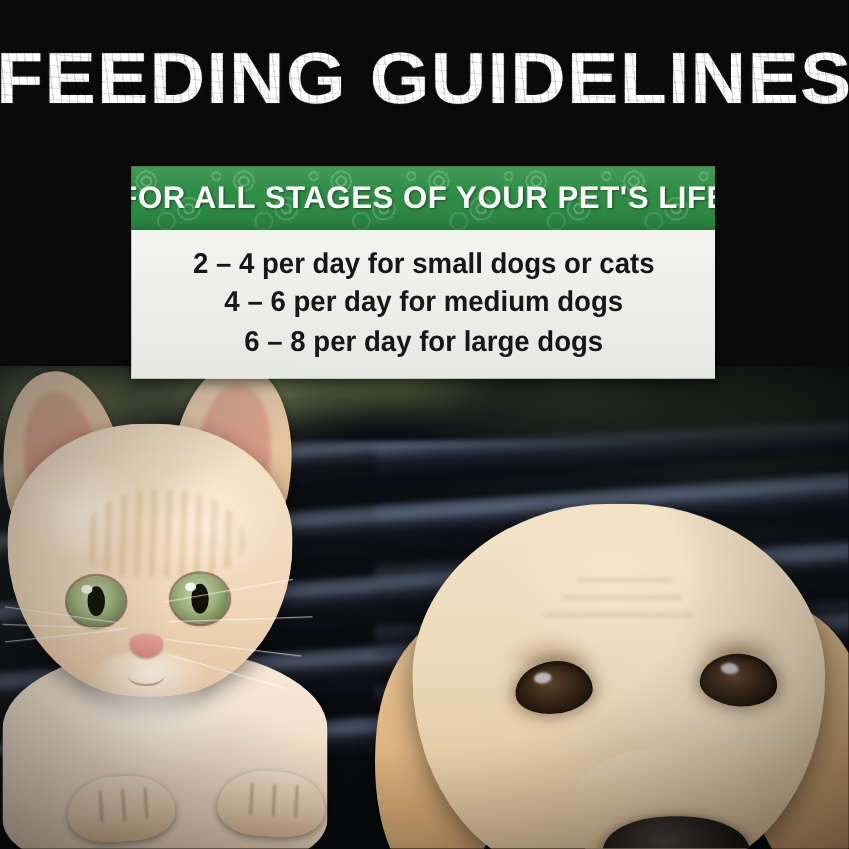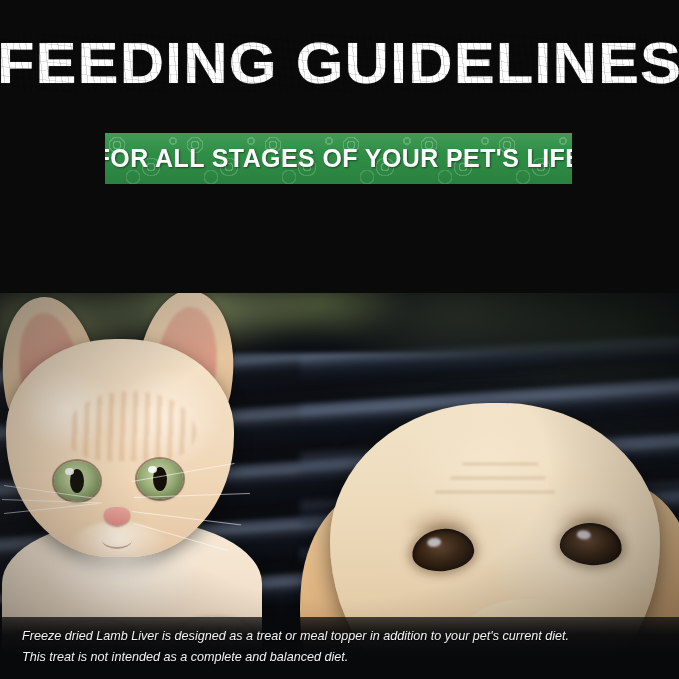--- a/index.html
+++ b/index.html
@@ -406,20 +406,21 @@
     <span class="grain"></span>
   </div>
 
   <div class="panel">
     <div class="banner">
       <div class="swirls"></div>
       <div class="sheen"></div>
       <div class="banner-text">FOR ALL STAGES OF YOUR PET'S LIFE</div>
     </div>
 
+    <div class="card">
+      <div class="feed-line">2 – 4  per day for small dogs or cats</div>
+      <div class="feed-line">4 – 6  per day for medium dogs</div>
+      <div class="feed-line">6 – 8  per day for large dogs</div>
+    </div>
   </div>
 
-  <div class="footer">
-    <div class="footer-line first">Freeze dried Lamb Liver is designed as a treat or meal topper in addition to your pet's current diet.</div>
-    <div class="footer-line">This treat is not intended as a complete and balanced diet.</div>
-  </div>
 
 </div>
 
 </body></html>

